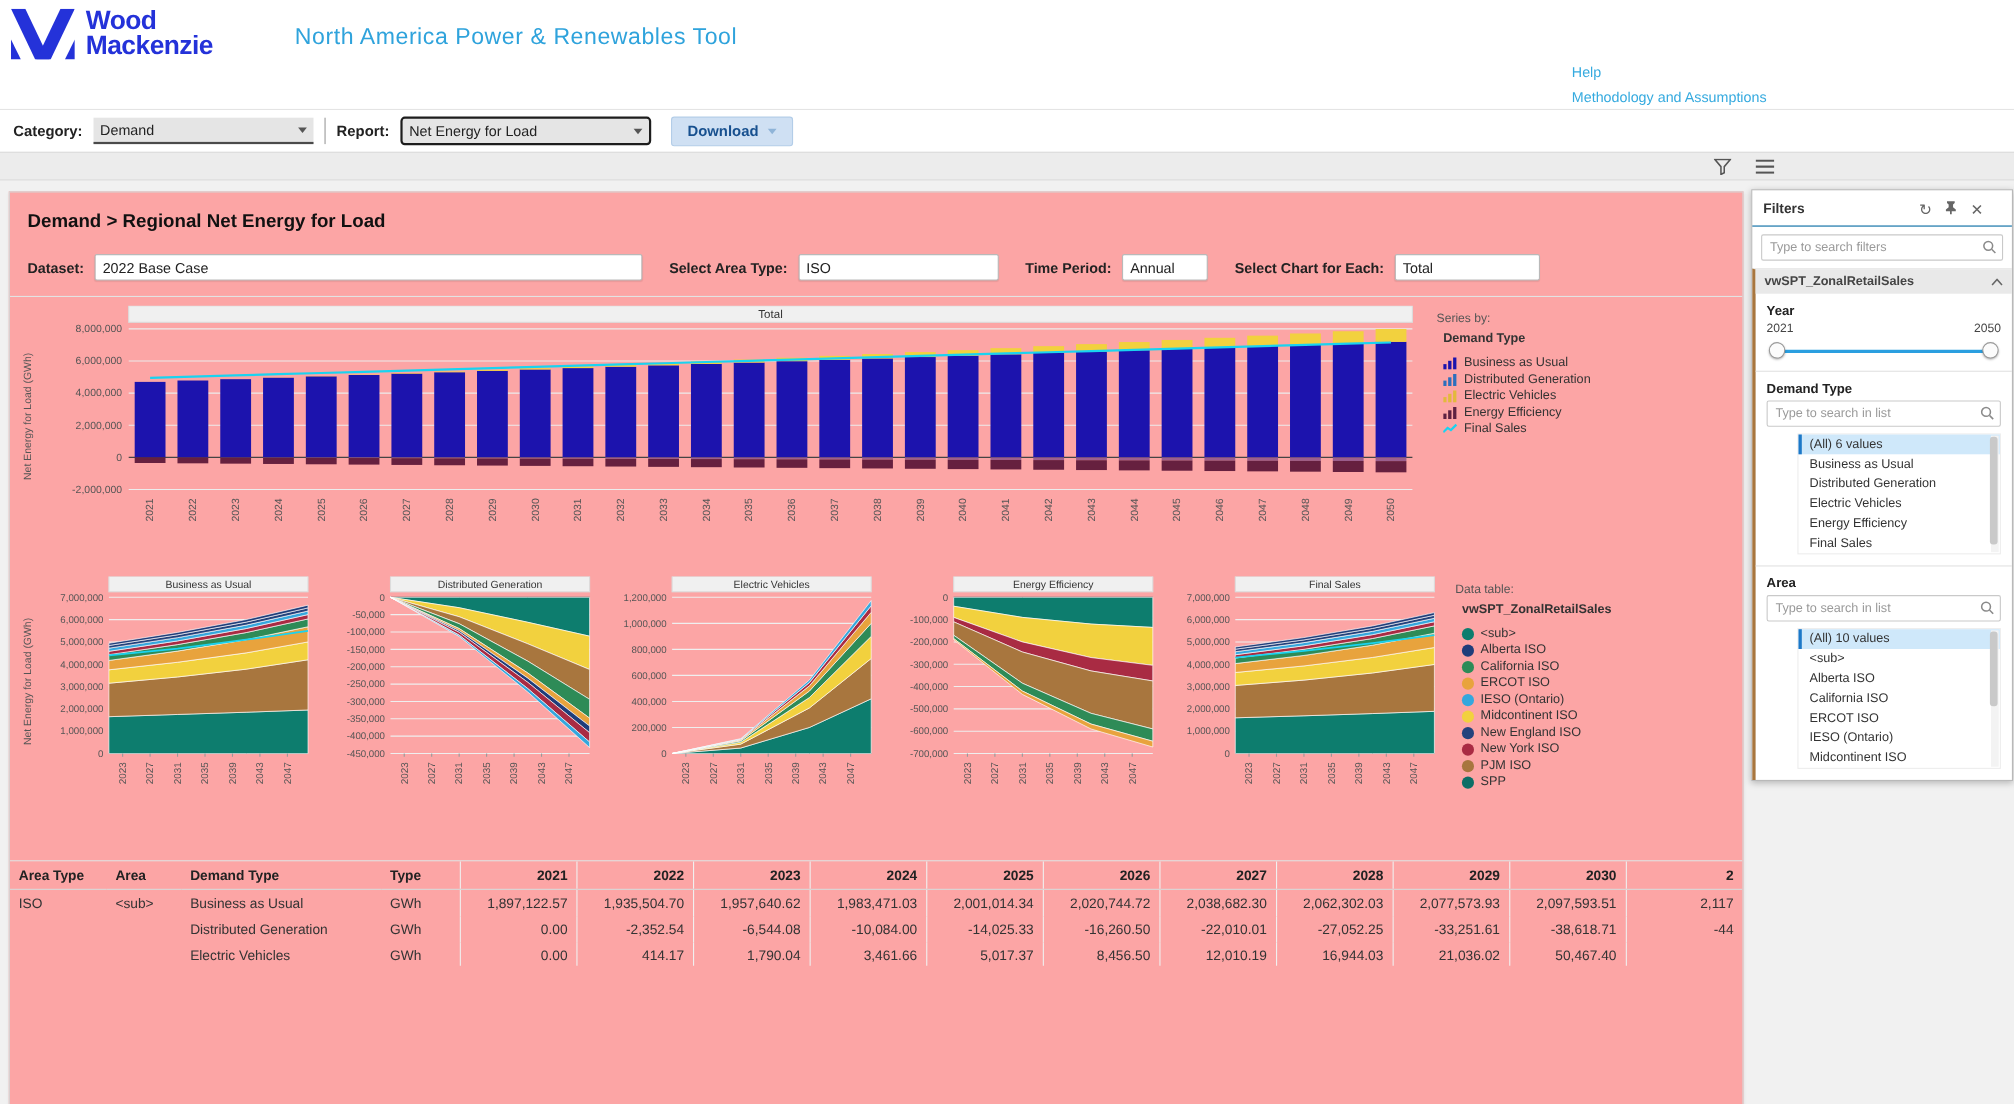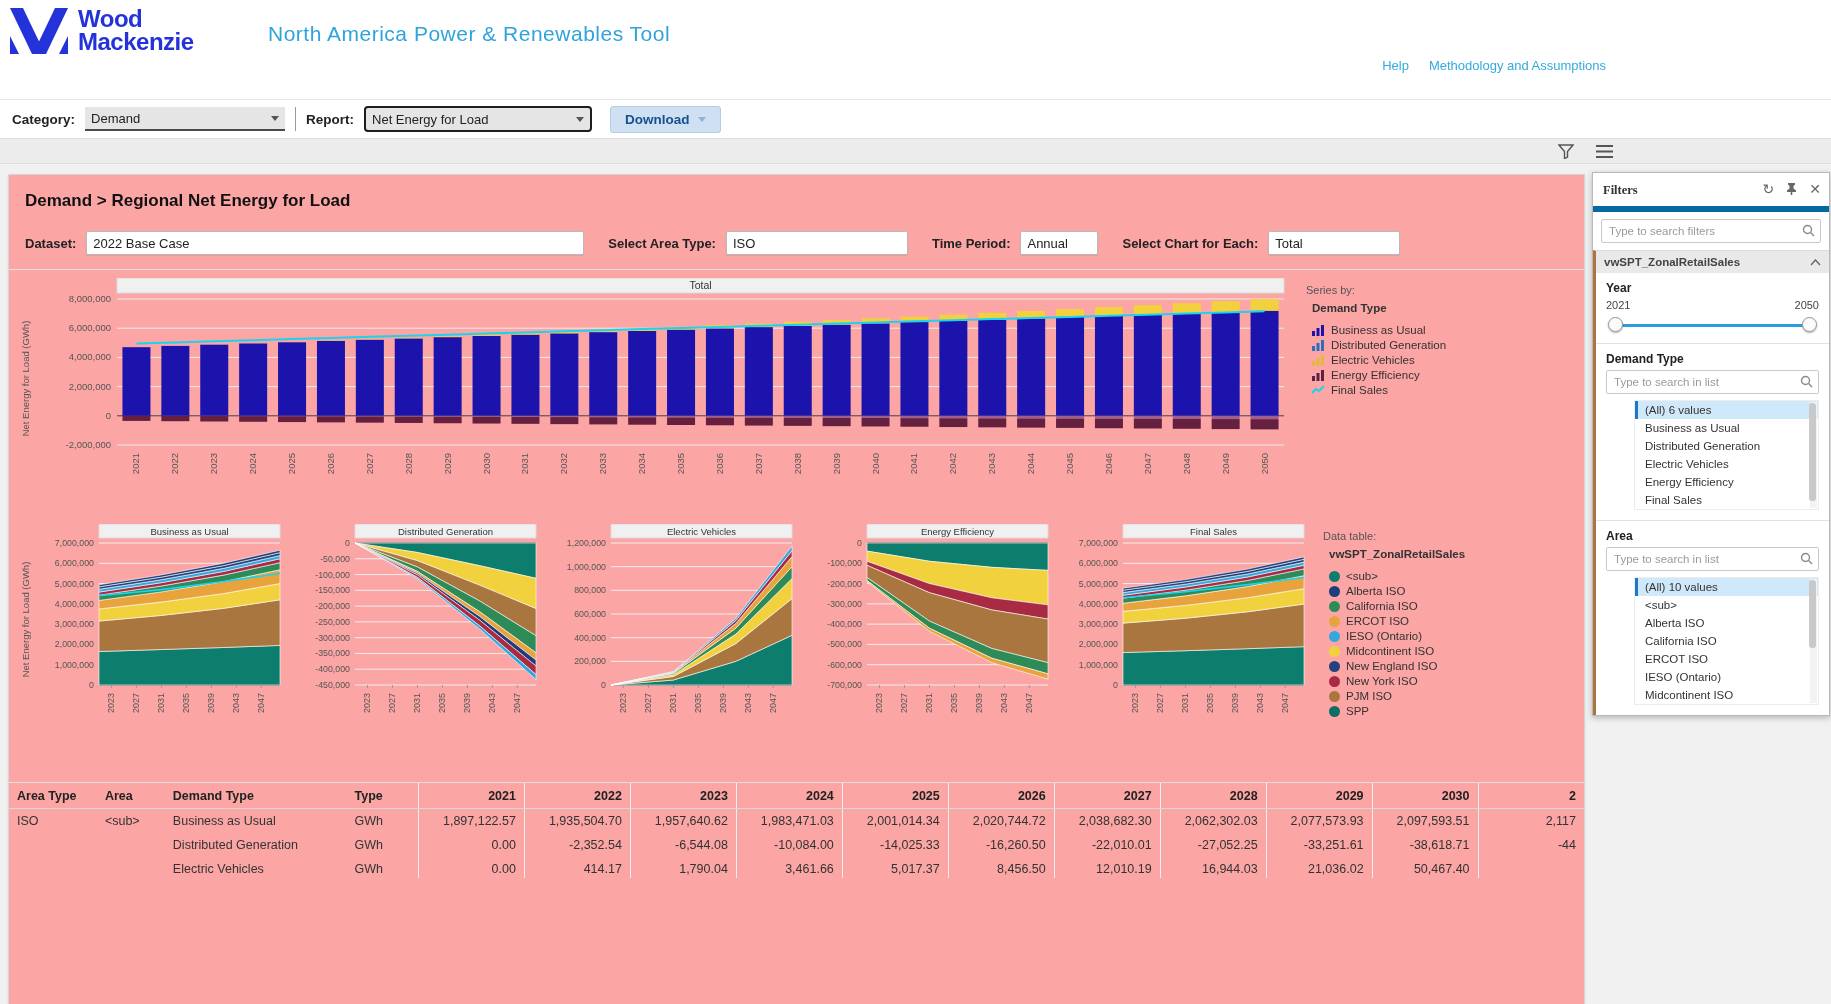--- a/index.html
+++ b/index.html
@@ -4,21 +4,21 @@
 <style>
   * { margin:0; padding:0; box-sizing:border-box; }
   html,body { width:1831px; height:1004px; overflow:hidden; background:#f1f1f1;
     font-family:"Liberation Sans", sans-serif; color:#222; }
 
   
   .header { background:#fff; height:100px; position:relative; border-bottom:1px solid #e4e4e4; }
   .logo-wrap { position:absolute; left:10px; top:8px; display:flex; align-items:center; gap:10px; }
   .brand-text { color:#2432d9; font-weight:bold; font-size:24px; line-height:0.95; letter-spacing:-0.5px; }
   .app-title { position:absolute; left:268px; top:22px; color:#2fa3dc; font-size:21px; letter-spacing:0.5px; }
-  .help-links { position:absolute; right:225px; top:58px; font-size:13px; color:#35aadf; display:flex; gap:20px; }
+  .help-links { position:absolute; right:225px; top:58px; font-size:13px; color:#35aadf; display:flex; gap:8px;flex-direction:column; }
   .help-links span { cursor:pointer; }
 
   
   .toolbar { background:#fff; height:38px; display:flex; align-items:center; padding-left:12px; gap:10px; }
   .tb-label { font-size:13.5px; font-weight:bold; color:#222; }
   .sel { background:#e5e5e5; display:flex; align-items:center; justify-content:space-between;
          padding:2px 6px; font-size:13px; cursor:pointer; }
   .sel .caret { width:0; height:0; border-left:4px solid transparent; border-right:4px solid transparent;
          border-top:5px solid #555; margin-left:6px; flex:none; }
   .sel.underline { border:none; border-bottom:2px solid #4a4a4a; width:200px; height:24px; }
@@ -63,21 +63,21 @@
   
   .table-wrap { margin-top:46px; border-top:1px solid #e0e0e0; height:96px; overflow:hidden; }
   table.data { border-collapse:collapse; font-size:12.5px; table-layout:fixed; }
   table.data th { font-weight:bold; color:#222; text-align:left; padding:6px 8px 5px 8px; border-bottom:1px solid #d9d9d9; }
   table.data td { color:#333; padding:5px 8px; }
   table.data th.num, table.data td.num { text-align:right; border-left:1px solid #f0f0f0; }
 
   
   .filters { position:absolute; left:1592px; top:8px; width:238px; background:#fff;
              border:1px solid #b9b9b9; box-shadow:0 2px 6px rgba(0,0,0,.25); font-size:12px; }
-  .filters-header { display:flex; align-items:center; padding:9px 8px 8px 10px; border-bottom:6px solid #0369a1;font-family:Liberation Serif, serif; }
+  .filters-header { display:flex; align-items:center; padding:9px 26px 8px 10px; border-bottom:1px solid #0369a1; }
   .filters-title { font-weight:bold; font-size:12.5px; color:#333; flex:1; }
   .filters-header .fic { margin-left:12px; color:#666; cursor:pointer; font-size:14px; line-height:1; }
   .fsearch { position:relative; margin:7px 8px; }
   .fsearch input { width:100%; height:24px; border:1px solid #c9c9c9; border-radius:2px; padding:0 24px 0 7px;
                    font-size:11.5px; color:#333; font-family:"Liberation Sans",sans-serif; }
   .fsearch input::placeholder { color:#9a9a9a; }
   .fsearch svg { position:absolute; right:6px; top:5px; }
   .fcard { border-top:1px solid #ddd; border-left:3px solid #a8763e; }
   .fcard-head { background:#e9e9e9; display:flex; align-items:center; padding:5px 8px; }
   .fcard-head .fname { flex:1; font-weight:bold; font-size:11.5px; color:#444; }

